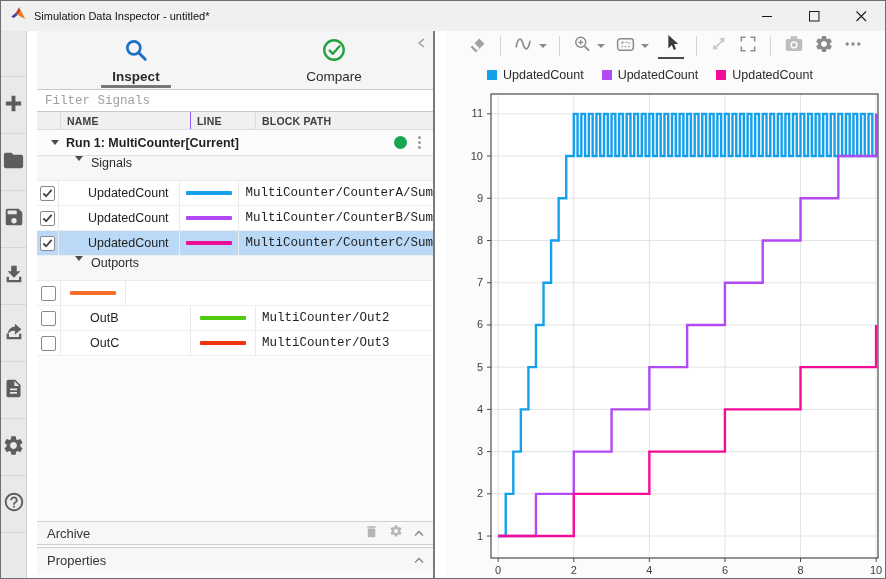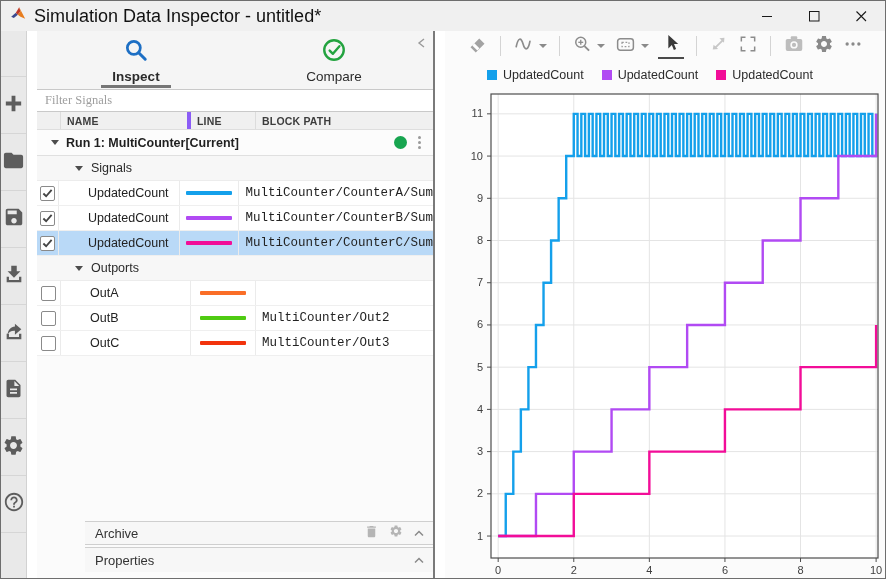--- a/index.html
+++ b/index.html
@@ -3,21 +3,21 @@
 <meta charset="utf-8">
 <style>
   * { box-sizing: border-box; margin: 0; padding: 0; }
   html,body { width:886px; height:579px; }
   body { font-family:"Liberation Sans", sans-serif; background:#ccc; }
   .window { position:relative; width:886px; height:579px; background:#fff; border:1px solid #6e6e6e; overflow:hidden; }
 
   
   .titlebar { height:30px; background:#f0f0f0; display:flex; align-items:center; }
   .titlebar .logo { margin:0 7px 0 9px; flex:0 0 auto; }
-  .titlebar .title { font-size:18px; color:#111; }
+  .titlebar .title { font-size:11px; color:#111; }
   .titlebar .spacer { flex:1; }
   .winbtn { width:47px; height:30px; display:flex; align-items:center; justify-content:center; }
 
   
   .main { display:flex; height:547px;gap:10px; }
 
   
   .leftstrip { width:44px; background:#e9e9e9; border-right:1px solid #d2d2d2; display:flex; flex-direction:column; }
   .leftstrip .strip-spacer { height:45px; }
   .stripbtn { height:57px; display:flex; align-items:center; justify-content:center; border-top:1px solid #d6d6d6; }
@@ -25,52 +25,52 @@
 
   
   .leftpanel { width:398px; background:#fbfbfb; display:flex; flex-direction:column; border-right:2px solid #7a7a7a; }
   .tabsbar { height:58px; background:#f5f5f5; position:relative; display:flex; }
   .tab { width:50%; display:flex; flex-direction:column; align-items:center; justify-content:center; gap:2px; position:relative; }
   .tab .tlabel { font-size:13.5px; color:#2b2b2b; }
   .tab-inspect .tlabel { font-weight:bold; }
   .tab-underline { position:absolute; bottom:1px; left:50%; transform:translateX(-50%); width:70px; height:3px; background:#767676; }
   .collapse-btn { position:absolute; top:4px; right:4px; width:16px; height:16px; display:flex; align-items:center; justify-content:center; }
 
-  .filter { height:23px; border:1px solid #c9c9c9; border-left:none; border-right:none; padding:0 8px; font-size:12.5px; color:#333; background:#fff; font-family:Liberation Serif, serif; outline:none; }
+  .filter { height:23px; border:1px solid #c9c9c9; border-left:none; border-right:none; padding:0 8px; font-size:12.5px; color:#333; background:#fff; font-family:Liberation Mono, monospace; outline:none; }
   .filter::placeholder { color:#9e9e9e; }
 
   .thead { height:18px; display:flex; background:#f0f0f0; border-bottom:1px solid #dedede; font-size:10.5px; font-weight:bold; color:#3d3d3d; letter-spacing:.2px; align-items:center; }
   .thead .h-check { width:24px; align-self:stretch; border-right:1px solid #dcdcdc; }
-  .thead .h-name { width:130px; padding-left:6px; align-self:stretch; display:flex; align-items:center; border-right:4px solid #8b5cf6; }
+  .thead .h-name { width:130px; padding-left:6px; align-self:stretch; display:flex; align-items:center; border-right:1px solid #8b5cf6; }
   .thead .h-line { width:65px; padding-left:6px; align-self:stretch; display:flex; align-items:center; border-right:1px solid #dcdcdc; }
   .thead .h-path { flex:1; padding-left:6px; }
 
   .run-row { height:26px; display:flex; align-items:center; background:#fcfcfc; border-bottom:1px solid #e0e0e0; padding:0 8px 0 14px; font-size:12.5px; font-weight:bold; color:#1f1f1f; gap:7px; }
   .run-row .grow { flex:1; }
   .run-dot { width:13px; height:13px; border-radius:50%; }
   .kebab { display:flex; flex-direction:column; gap:2px; padding:2px 4px; }
   .kebab i { width:3px; height:3px; border-radius:50%; background:#9a9a9a; display:block; }
 
-  .group-row { height:25px; display:flex; align-items:center; gap:8px; background:#f7f7f7; border-bottom:1px solid #ececec; padding-left:38px; font-size:12.5px; color:#2b2b2b; }
+  .group-row { height:25px; display:flex; gap:8px; background:#f7f7f7; border-bottom:1px solid #ececec; padding-left:38px; font-size:12.5px; color:#2b2b2b; }
   .tri { width:0; height:0; border-left:4.5px solid transparent; border-right:4.5px solid transparent; border-top:5.5px solid #4d4d4d; flex:0 0 auto; }
 
   .trow { height:25px; display:flex; background:#fff; border-bottom:1px solid #efefef; font-size:12.5px; color:#222; }
   .trow.selected { background:#b9d9f7; }
   .trow .c-check { width:24px; display:flex; align-items:center; justify-content:center; border-right:1px solid #ebebeb; }
   .trow .c-name { width:130px; padding-left:29px; display:flex; align-items:center; border-right:1px solid #ebebeb; }
   .trow .c-line { width:65px; display:flex; align-items:center; justify-content:center; border-right:1px solid #ebebeb; }
   .trow .c-path { flex:1; padding-left:6px; display:flex; align-items:center;font-family:Liberation Mono, monospace; }
   .swatch { width:46px; height:4px; border-radius:1px; }
   .cb { width:15px; height:15px; background:#fff; border:1px solid #8a8a8a; border-radius:2px; display:flex; align-items:center; justify-content:center; }
   .cb svg { display:none; }
   .cb.checked svg { display:block; }
 
   .tfill { flex:1; background:#fbfbfb; }
 
-  .archive-bar, .props-bar { height:24px; background:#f7f7f7; border-top:1px solid #cfcfcf; border-bottom:1px solid #cfcfcf; display:flex; align-items:center; padding:0 8px 0 10px; gap:10px;margin-left:48px; }
+  .archive-bar, .props-bar { height:24px; background:#f7f7f7; border-top:1px solid #cfcfcf; border-bottom:1px solid #cfcfcf; display:flex; align-items:center; padding:0 8px 0 10px; gap:10px; }
   .props-bar { margin-top:2px; height:25px; border-bottom:none; }
   .bar-label { font-size:13px; color:#333; flex:1; }
   .bottomfill { height:6px; background:#fbfbfb; }
 
   
   .plotpanel { flex:1; background:#fbfbfb; display:flex; flex-direction:column; }
   .plot-toolbar { height:30px; display:flex; align-items:center; padding-left:22px; gap:9px; }
   .ptb { display:flex; align-items:center; gap:2px; position:relative; }
   .ptb-sep { width:1px; height:20px; background:#d4d4d4; margin:0 3px; }
   .caret { width:0; height:0; border-left:4px solid transparent; border-right:4px solid transparent; border-top:4.5px solid #8a8a8a; margin-left:2px; }
@@ -263,21 +263,20 @@
 
       <div class="group-row">
         <span class="tri"></span>
         <span>Outports</span>
       </div>
 
       <div class="trow">
         <div class="c-check">
             <span class="cb"></span>
           </div>
-        <div class="c-name">OutA</div>
         <div class="c-line">
             <span class="swatch" style="background-color: rgb(250, 110, 39);"></span>
           </div>
       </div>
       <div class="trow">
         <div class="c-check">
             <span class="cb"></span>
           </div>
         <div class="c-name">OutB</div>
         <div class="c-line">

